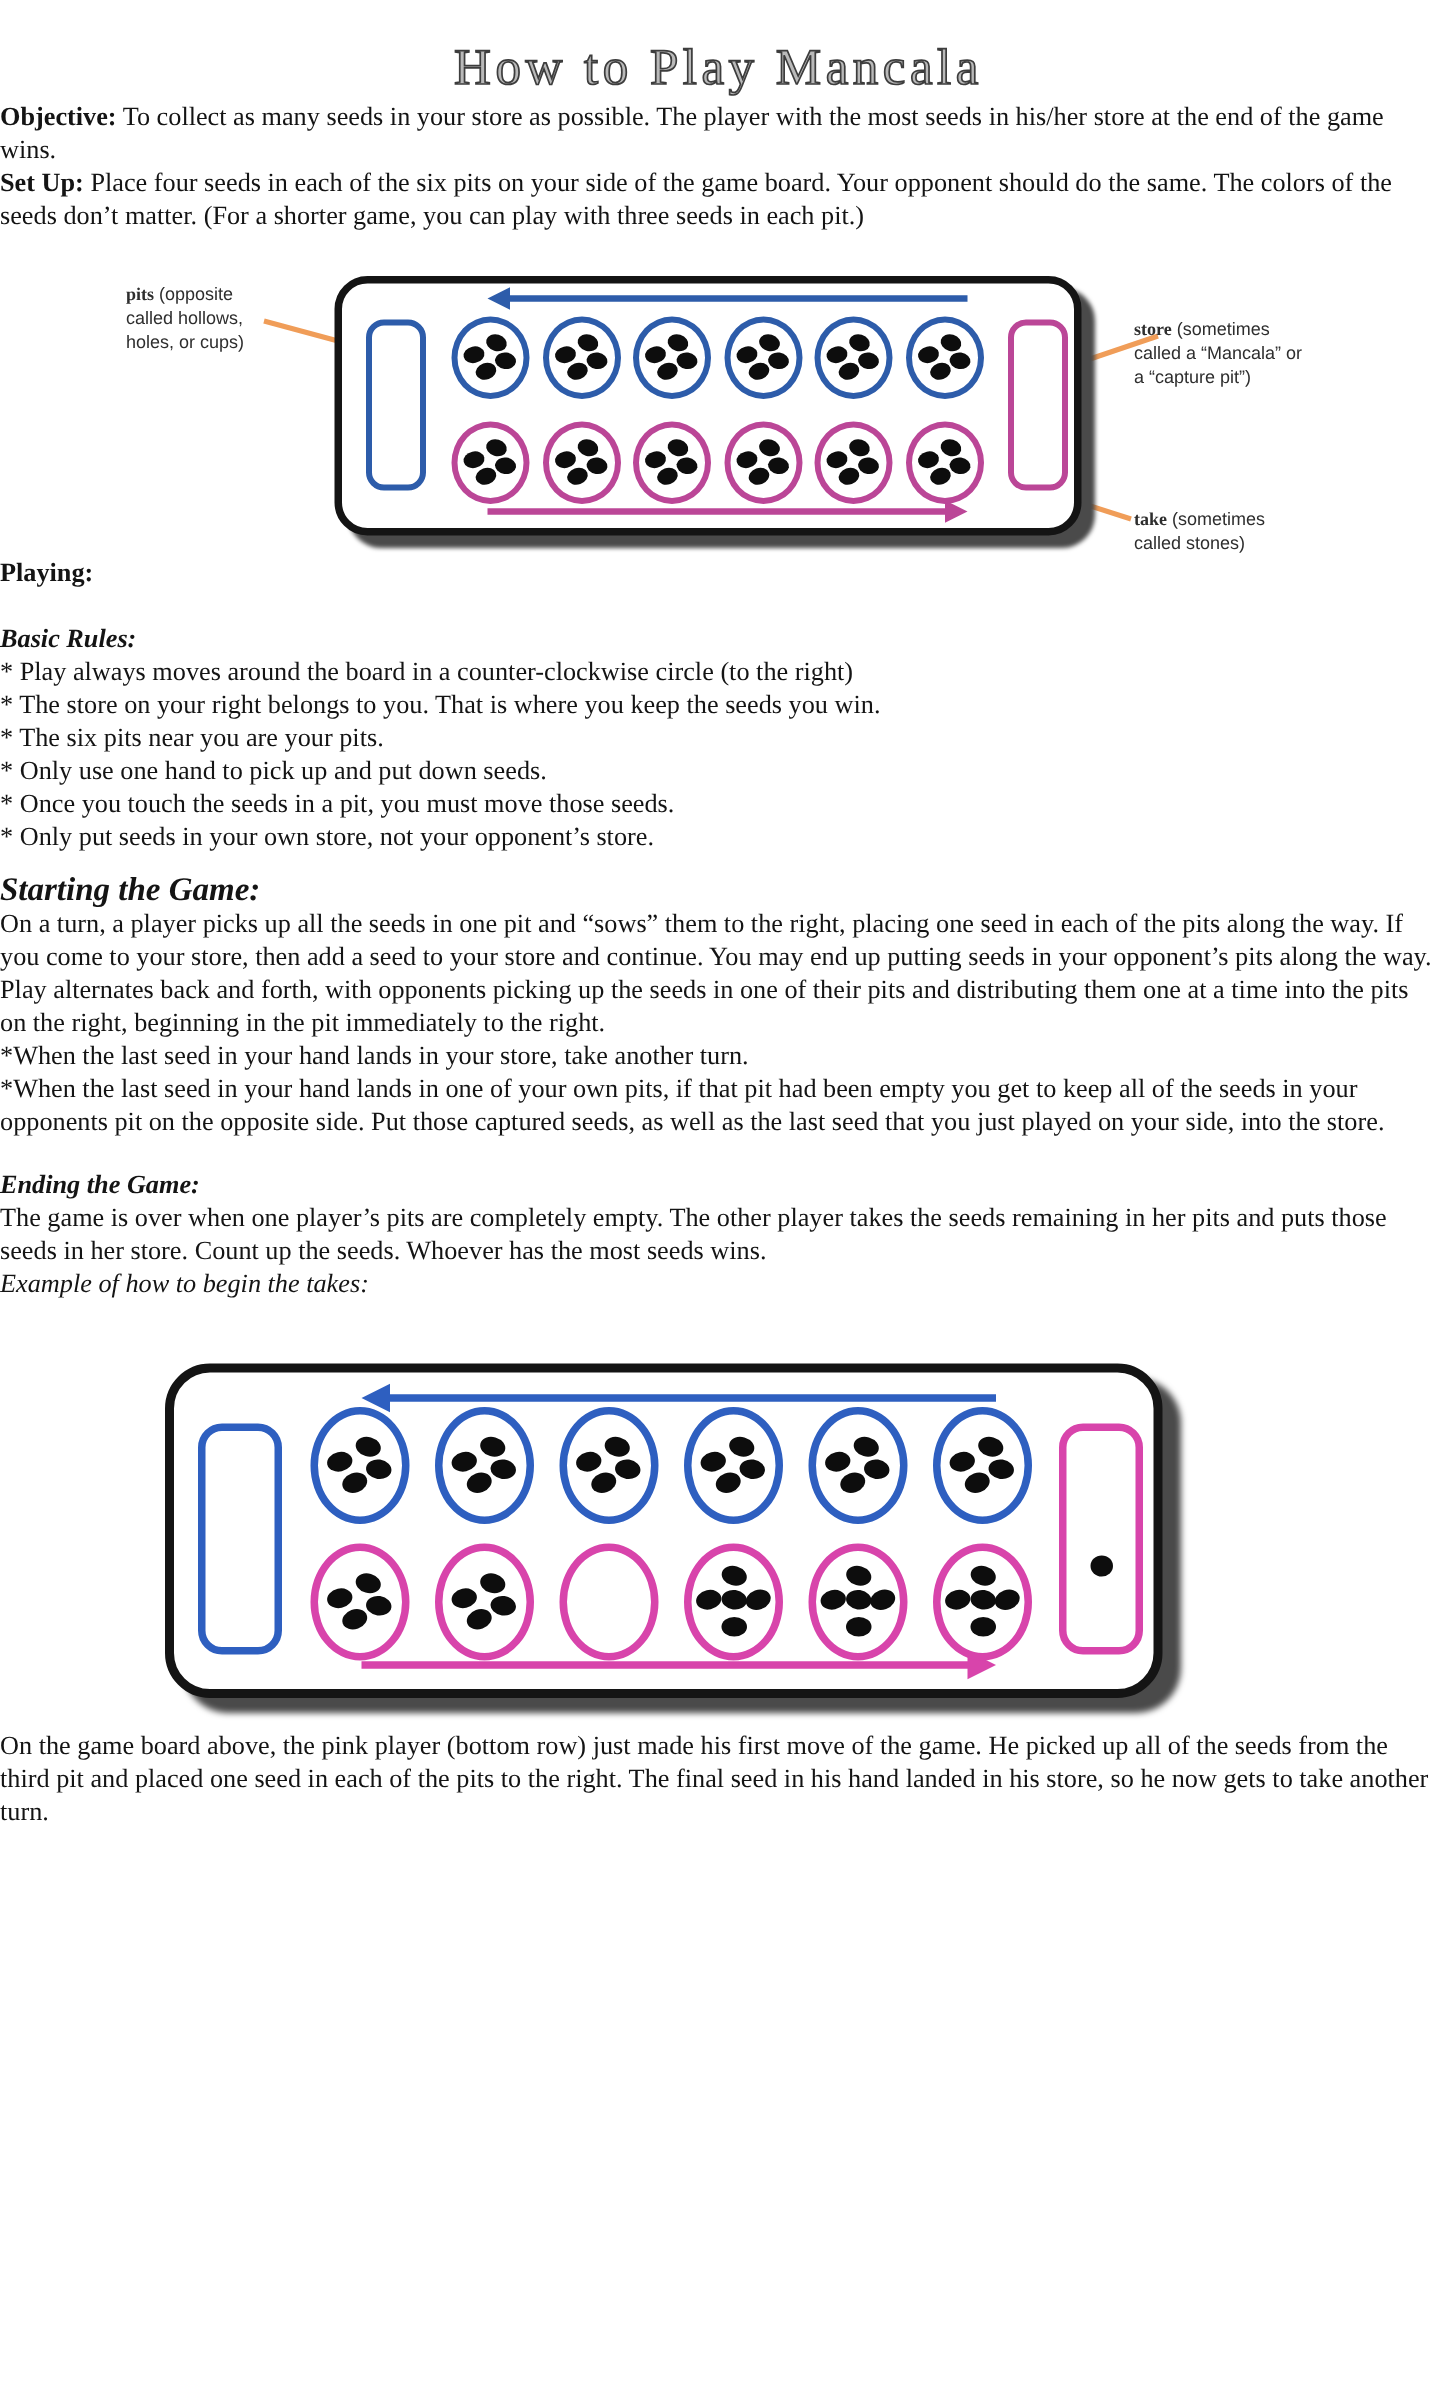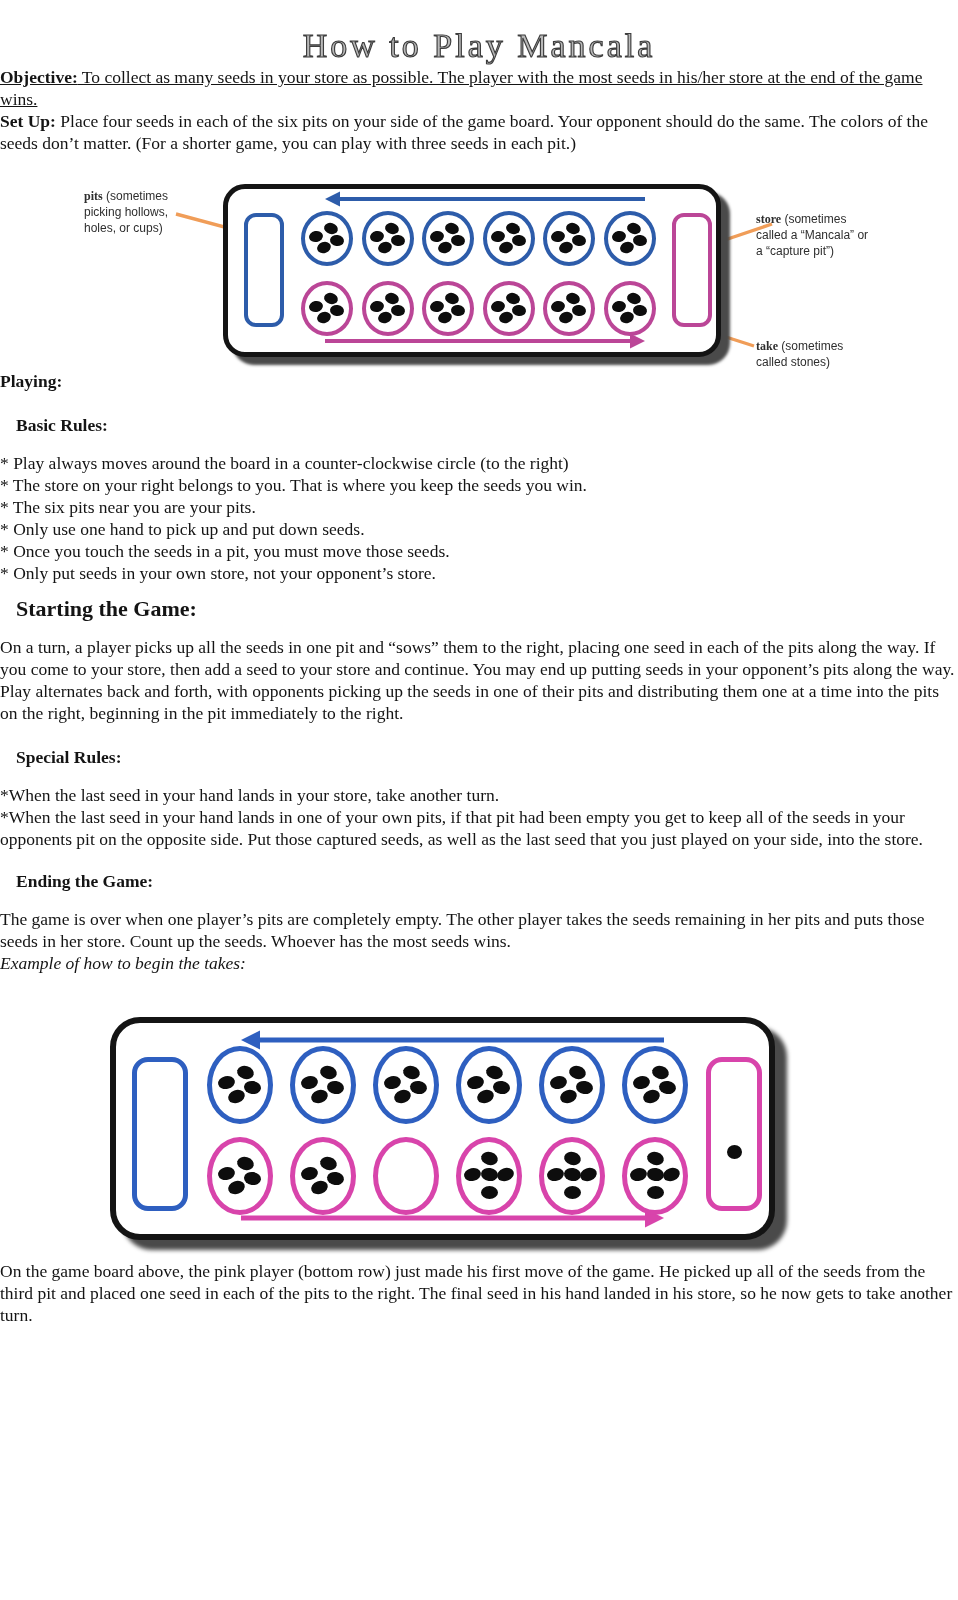--- a/index.html
+++ b/index.html
@@ -16,25 +16,25 @@
     text-align:center;
     font-family:"Liberation Serif",serif;
     font-weight:normal;
     font-size:34px;line-height:40px;
     letter-spacing:3px;
     color:#b9b9b9;
     -webkit-text-stroke:1.15px #3d3d3d;
   }
   .text{margin-left:102px;margin-right:99px;}
   p.body{margin:0;}
-  .mt-obj{margin-top:26px;text-decoration:underline;}
+  .mt-obj{margin-top:26px;}
   .mt-setup{margin-top:20px;}
   .lead{font-weight:bold;}
   .h-plain{font-weight:bold;margin:0;}
-  .h-italic{font-weight:bold;margin:16px;}
+  .h-italic{font-weight:bold;font-style:italic;margin:0;}
   .mt22{margin-top:22px;}
   .mt20{margin-top:20px;}
   .mt14{margin-top:14px;}
   .mt8{margin-top:8px;}
   .mt52{margin-top:52px;}
   .italic{font-style:italic;}
 
   .diagram{position:relative;width:958px;}
   #diagram1{height:202px;margin-top:14px;}
   #diagram2{height:272px;margin-top:14px;}
@@ -78,21 +78,21 @@
       <defs>
         <marker id="oh" viewBox="0 0 10 10" refX="8.5" refY="5" markerWidth="5" markerHeight="5" orient="auto">
           <path d="M0,0 L10,5 L0,10 z" class="ofill" fill="#f09d58"></path>
         </marker>
       </defs>
       <line class="oln" x1="176" y1="46" x2="313" y2="83" stroke-width="3.4" marker-end="url(#oh)" stroke="#f09d58"></line>
       <line class="oln" x1="772" y1="56" x2="704" y2="79" stroke-width="3.4" marker-end="url(#oh)" stroke="#f09d58"></line>
       <line class="oln" x1="754" y1="178" x2="648" y2="144" stroke-width="3.4" marker-end="url(#oh)" stroke="#f09d58"></line>
     </svg>
 
-    <div class="dlabel" style="left:84px;top:20px;width:100px;"><b>pits</b><span> (sometimes picking hollows, holes, or cups)</span></div>
+    <div class="dlabel" style="left:84px;top:20px;width:100px;"><b>pits</b><span> (opposite called hollows, holes, or cups)</span></div>
 
     <div class="dlabel" style="left:756px;top:43px;width:114px;"><b>store</b><span> (sometimes called a “Mancala” or a “capture pit”)</span></div>
 
     <div class="dlabel" style="left:756px;top:170px;width:120px;"><b>take</b><span> (sometimes called stones)</span></div>
   <div class="board" style="left: 223px; top: 16px; width: 498px; height: 173px; border-width: 5px; border-color: rgb(20, 20, 20); border-radius: 22px; box-shadow: rgb(74, 74, 74) 9px 8px 3px;">
         <svg width="488" height="163" class="board-svg">
           <line x1="109" x2="417" y1="10" y2="10" stroke="#2d5caa" stroke-width="4.2"></line>
           <polygon points="97,10 112,2.5 112,17.5" fill="#2d5caa"></polygon>
           <line x1="97" x2="405" y1="152" y2="152" stroke="#bb4697" stroke-width="4.2"></line>
           <polygon points="417,152 402,144.5 402,159.5" fill="#bb4697"></polygon>
@@ -169,21 +169,20 @@
   <p class="body text">* The store on your right belongs to you. That is where you keep the seeds you win.</p>
   <p class="body text">* The six pits near you are your pits.</p>
   <p class="body text">* Only use one hand to pick up and put down seeds.</p>
   <p class="body text">* Once you touch the seeds in a pit, you must move those seeds.</p>
   <p class="body text">* Only put seeds in your own store, not your opponent’s store.</p>
 
   <h3 class="h-italic text mt14" style="font-size:22px;">Starting the Game:</h3>
   <p class="body text">On a turn, a player picks up all the seeds in one pit and “sows” them to the right, placing one seed in each of the pits along the way. If you come to your store, then add a seed to your store and continue. You may end up putting seeds in your opponent’s pits along the way.</p>
   <p class="body text mt22">Play alternates back and forth, with opponents picking up the seeds in one of their pits and distributing them one at a time into the pits on the right, beginning in the pit immediately to the right.</p>
 
-  <h3 class="h-italic text mt22" style="font-size:17.5px;">Special Rules:</h3>
   <p class="body text">*When the last seed in your hand lands in your store, take another turn.</p>
   <p class="body text">*When the last seed in your hand lands in one of your own pits, if that pit had been empty you get to keep all of the seeds in your opponents pit on the opposite side. Put those captured seeds, as well as the last seed that you just played on your side, into the store.</p>
 
   <h3 class="h-italic text mt20" style="font-size:17.5px;">Ending the Game:</h3>
   <p class="body text">The game is over when one player’s pits are completely empty. The other player takes the seeds remaining in her pits and puts those seeds in her store. Count up the seeds. Whoever has the most seeds wins.</p>
 
   <p class="body text italic mt52">Example of how to begin the takes:</p>
 
   <div class="diagram" id="diagram2">
       <div class="board" style="left: 110px; top: 29px; width: 665px; height: 223px; border-width: 6px; border-color: rgb(20, 20, 20); border-radius: 30px; box-shadow: rgb(74, 74, 74) 12px 10px 4px;">

